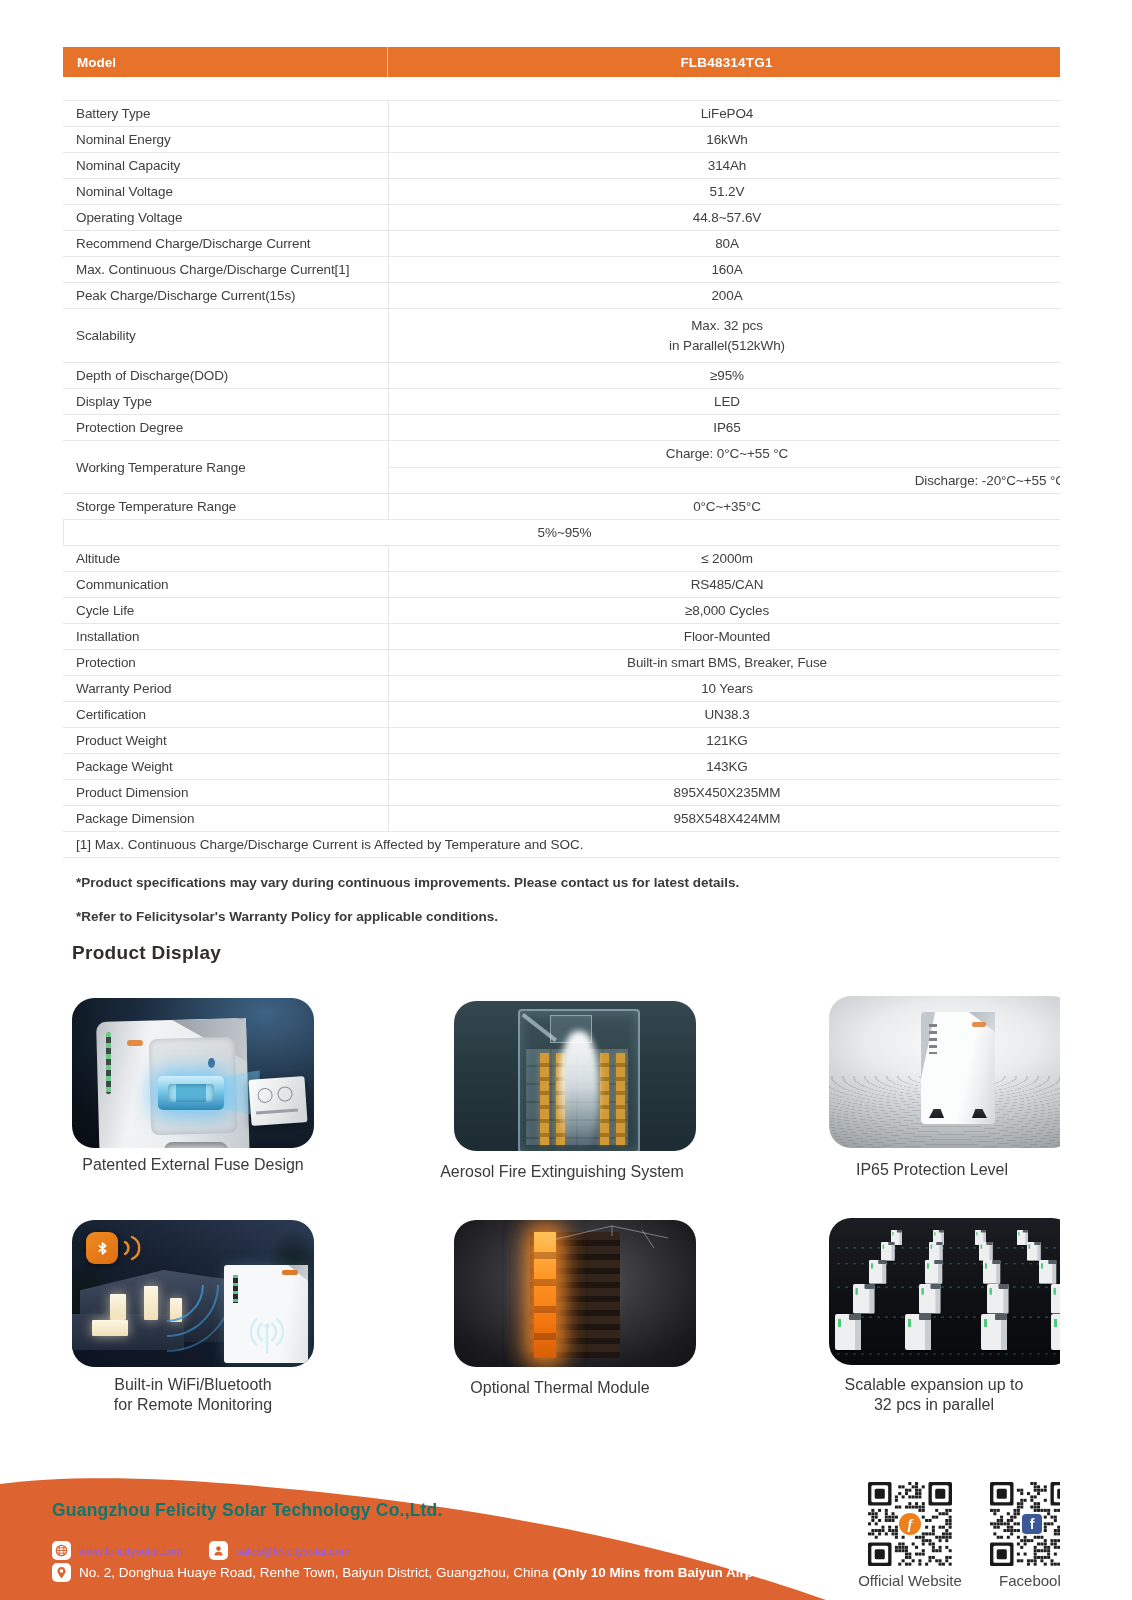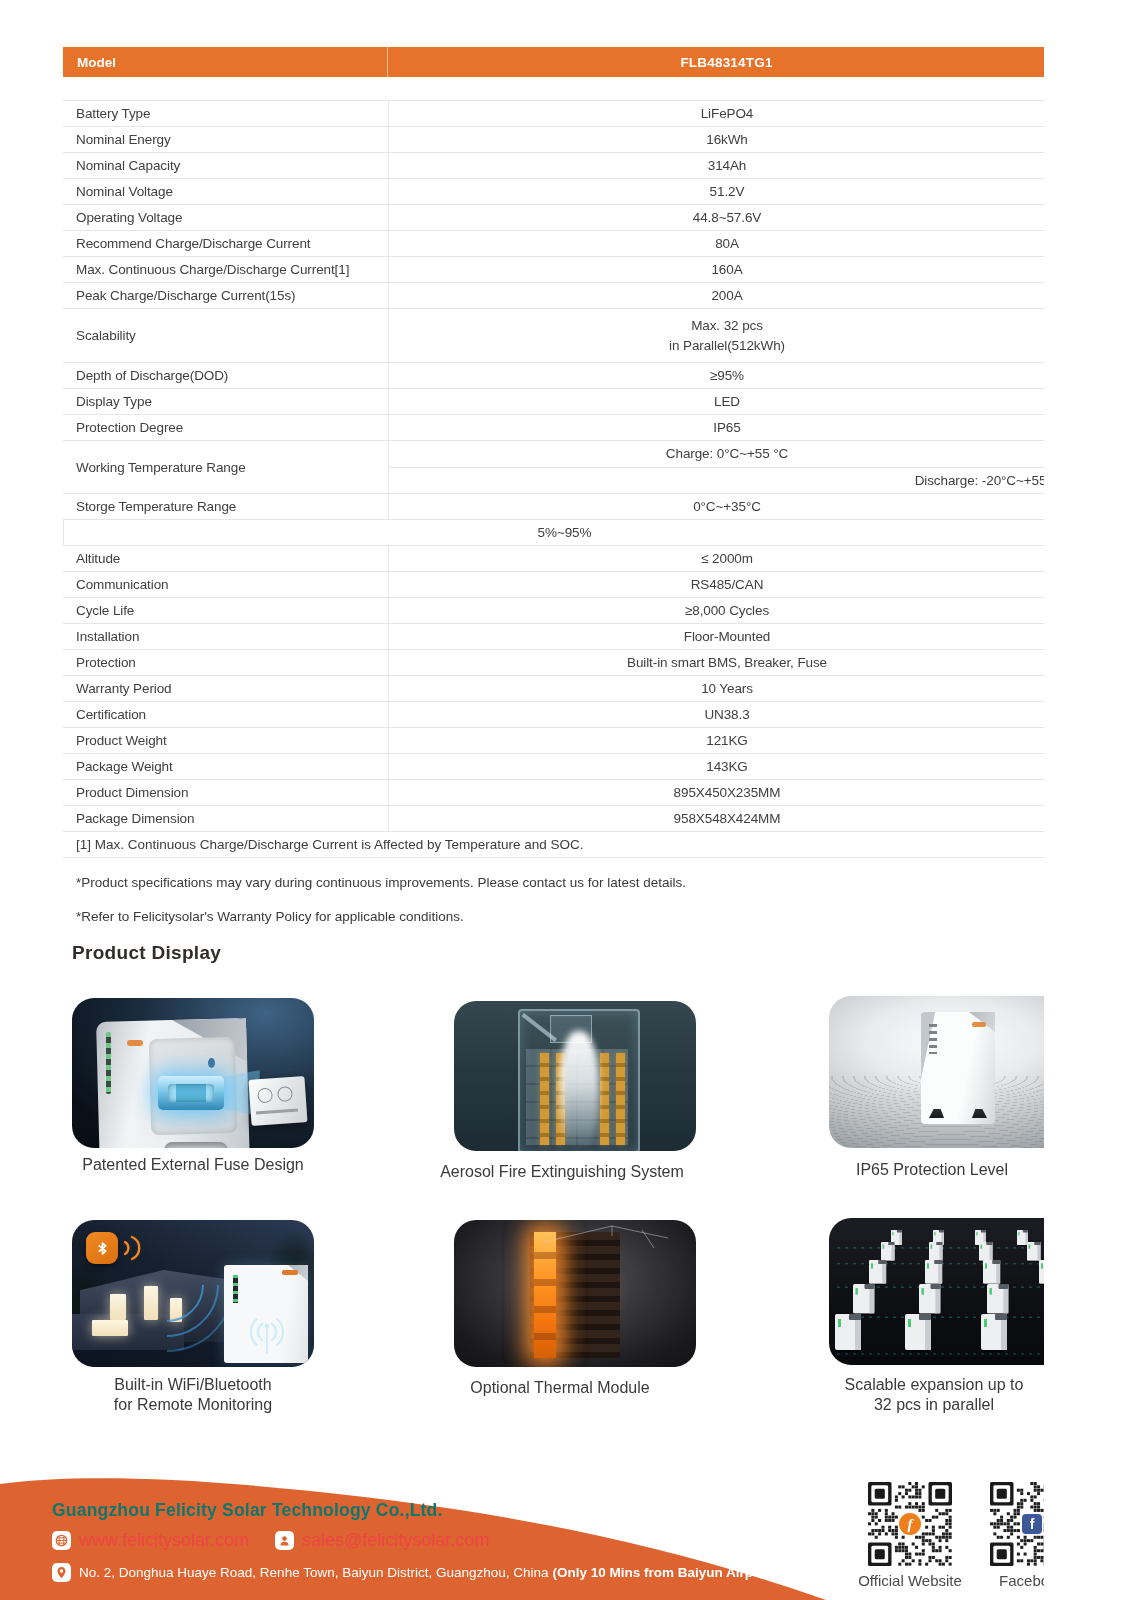--- a/index.html
+++ b/index.html
@@ -1,38 +1,38 @@
 <!DOCTYPE html>
 <html><head>
 <meta charset="utf-8">
 <style>
   html,body{margin:0;padding:0;background:#ffffff;}
   .page{position:relative;width:1044px;height:1600px;background:#fff;overflow:hidden;
-        font-family:"Liberation Sans","DejaVu Sans",sans-serif;color:#3c3c3c;}
+        font-family:"Liberation Sans","DejaVu Sans",sans-serif;color:#3c3c3c;padding-left:16px;}
 
   
   .spec-wrap{position:absolute;left:63px;top:47px;width:1002px;}
   .spec-header{display:flex;height:30px;background:#E7722A;color:#fff;font-size:13.5px;font-weight:bold;}
   .spec-header-label{width:325px;display:flex;align-items:center;padding-left:14px;box-sizing:border-box;
                      border-right:1px solid rgba(255,255,255,.55);}
   .spec-header-value{flex:1;display:flex;align-items:center;justify-content:center;letter-spacing:.2px;}
   .spec-body{margin-top:23px;border-top:1px solid #e7e7e7;font-size:13.5px;color:#404040;letter-spacing:-.1px;}
   .spec-row{display:flex;box-sizing:border-box;height:26px;border-bottom:1px solid #e7e7e7;}
   .spec-row.tall{height:54px;}
   .spec-row.temp{height:53px;}
   .spec-label{width:325px;box-sizing:border-box;display:flex;align-items:center;padding-left:13px;}
   .spec-value{flex:1;border-left:1px solid #e7e7e7;display:flex;flex-direction:column;justify-content:center;
               text-align:center;}
   .spec-row.tall .spec-value div{line-height:20px;}
   .sub-value{height:26px;line-height:26px;box-sizing:border-box;}
   .sub-value + .sub-value{border-top:1px solid #e7e7e7;text-align:right;}
   .spec-foot{box-sizing:border-box;height:26px;line-height:25px;border-bottom:1px solid #e7e7e7;
              padding-left:13px;font-size:13.5px;}
   .notes{margin-top:10px;padding-left:13px;font-size:13.5px;color:#3a3a3a;}
-  .notes div{margin-top:16px;line-height:18px;}
+  .notes div{margin-top:16px;line-height:18px;font-weight:bold;}
 
   
   .product-display{position:absolute;left:7px;top:938px;width:1132px;height:538px;}
   .pd-title{position:absolute;left:65px;top:4px;margin:0;font-size:19px;font-weight:bold;color:#322d2a;
             letter-spacing:.3px;}
   .card{position:absolute;width:242px;height:150px;border-radius:22px;overflow:hidden;}
   .card div{position:absolute;}
   #card1{left:65px;top:60px;}
   #card2{left:447px;top:63px;}
   #card3{left:822px;top:58px;width:245px;height:152px;}
@@ -157,21 +157,21 @@
     background:repeating-linear-gradient(180deg,transparent 0 20px,rgba(120,50,10,.4) 20px 27px);}
   .c5-rig{left:88px;top:2px;width:130px;height:34px;}
 
   
   #card6{background:linear-gradient(180deg,#1b1d22 0%,#0e1014 55%,#08090c 100%);}
 
   
   .footer{position:absolute;left:0;bottom:0;width:1132px;height:126px;}
   .footer-svg{position:absolute;left:0;top:0;}
   .footer-company{position:absolute;left:52px;top:26px;color:#0f766e;font-size:17.5px;font-weight:bold;letter-spacing:.2px;}
-  .footer-contact{position:absolute;left:52px;top:56px;display:flex;align-items:center;color:#ef4444;font-size:18px;}
+  .footer-contact{position:absolute;left:52px;top:67px;display:flex;align-items:center;color:#8b5cf6;font-size:11px;}
   .footer-address{position:absolute;left:52px;top:89px;display:flex;align-items:center;color:#fff;font-size:13.5px;}
   .f-icon{width:19px;height:19px;background:#fff;border-radius:5px;display:flex;align-items:center;
     justify-content:center;margin-right:8px;flex:0 0 auto;}
   .f-group{display:flex;align-items:center;}
   .f-group + .f-group{margin-left:26px;justify-content:space-between;}
   .addr-bold{font-weight:bold;margin-left:4px;}
 
   .qr-panel{position:absolute;left:850px;top:1482px;display:flex;}
   .qr-item{width:120px;text-align:center;}
   .qr-item + .qr-item{margin-left:2px;}

